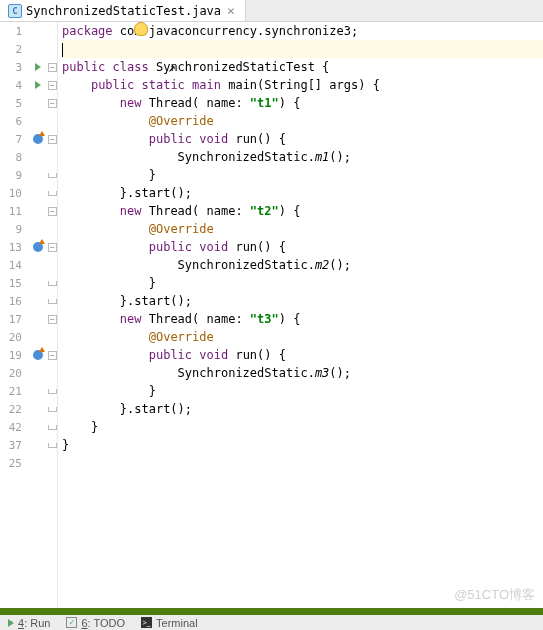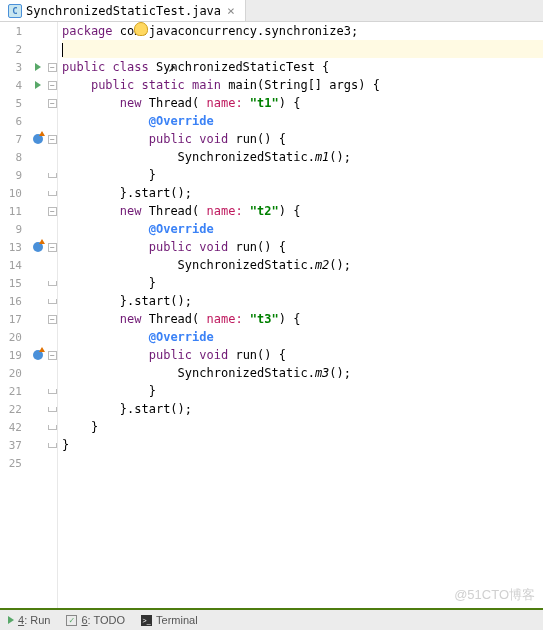--- a/index.html
+++ b/index.html
@@ -136,22 +136,22 @@
       height: 18px;
       line-height: 18px;
       white-space: pre;
       color: #000;
     }
     .hl-line {
       background: #fffae3;
     }
     .kw { color: #701a75; font-weight: normal; }
     .str { color: #008000; font-weight: bold; }
-    .ann { color: #3b82f6; font-weight: bold; }
-    .param { color: #be185d; text-align: right; }
+    .ann { color: #a16207; }
+    .param { color: #000000; text-align: right; }
     .static-call { font-style: italic; }
     .bulb {
       position: absolute;
       left: 72px;
       top: 0px;
       width: 14px; height: 14px;
       background: #ffd860;
       border-radius: 50% 50% 40% 40%;
       border: 1px solid #d0a020;
       z-index: 2;
@@ -177,21 +177,21 @@
       right: 8px;
       bottom: 26px;
       color: #d0d0d0;
       font-size: 13px;
       font-family: sans-serif;
       margin-left: 36px;
     }
     .bottom-bar {
       height: 22px;
       background: #ececec;
-      border-top: 2px solid #4d7c0f;
+      border-top: 7px solid #4d7c0f;
       display: flex;
       align-items: center;
       gap: 16px;
       padding: 0 8px;
       font-family: sans-serif;
       font-size: 11px;
       color: #555;
     }
     .bottom-item {
       display: flex;

